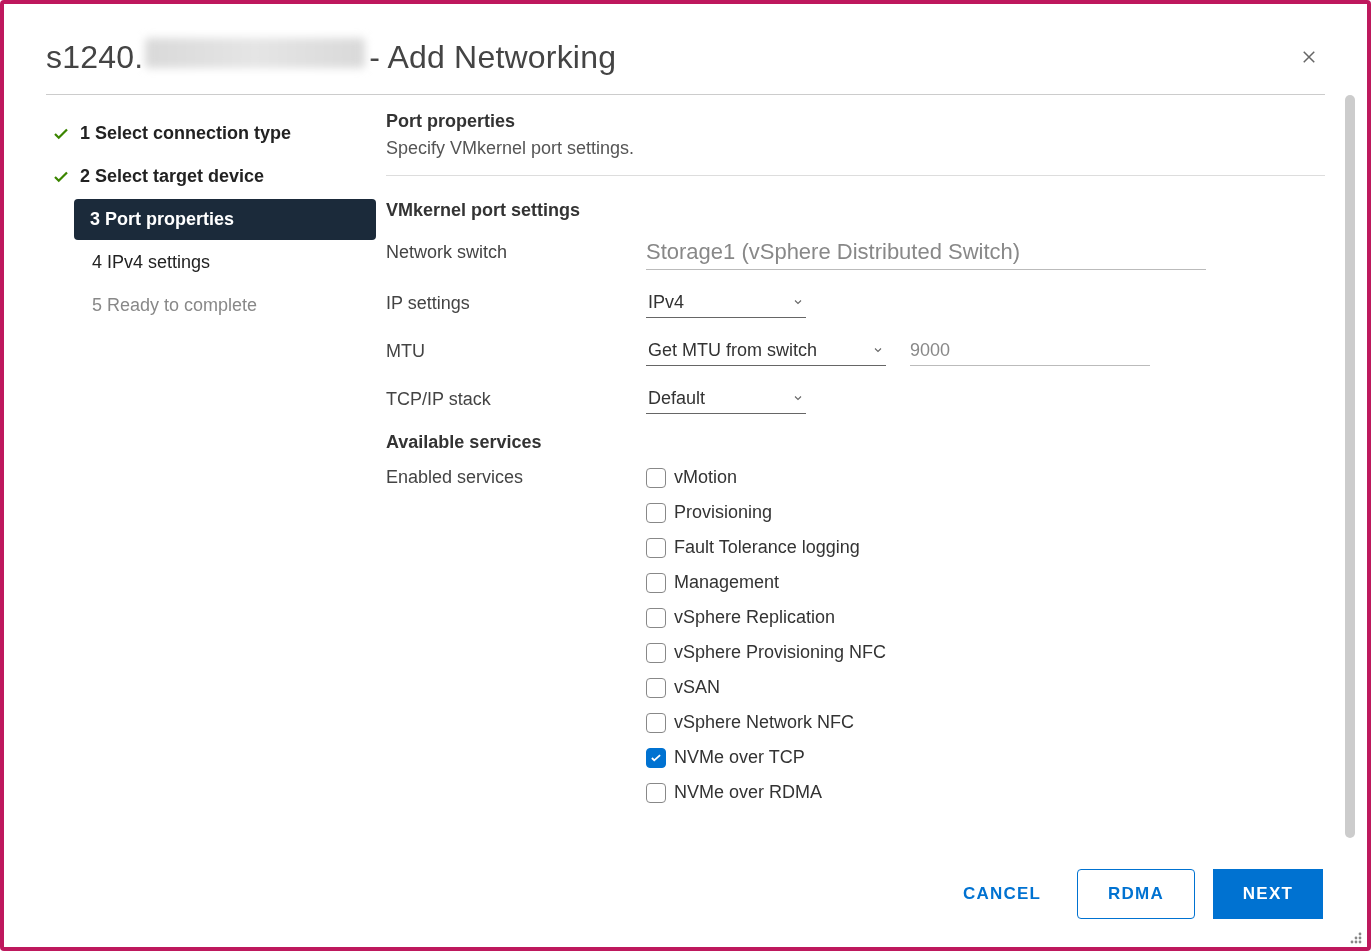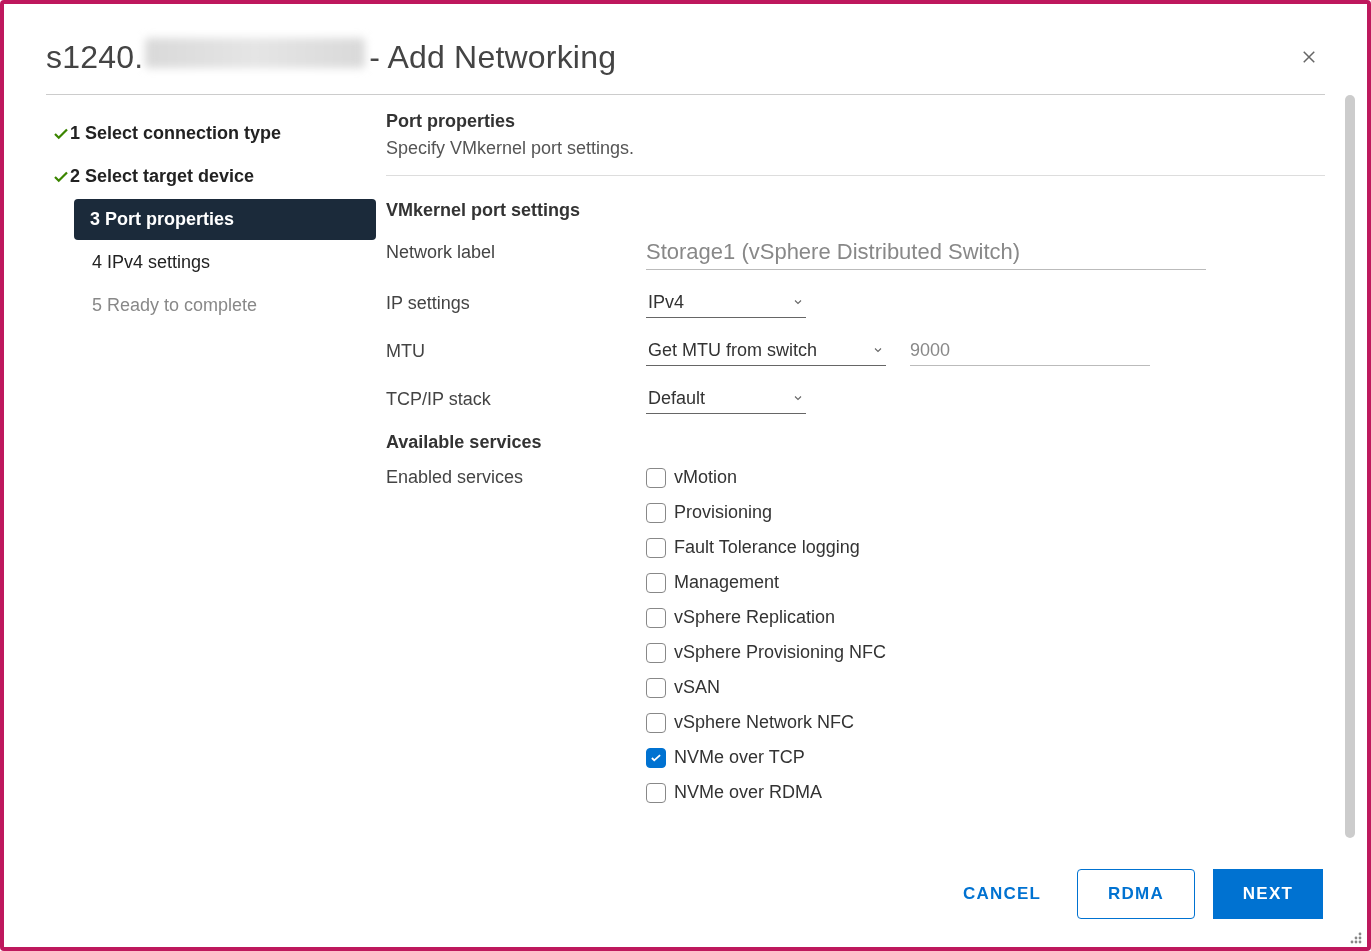--- a/index.html
+++ b/index.html
@@ -87,20 +87,21 @@
   }
   
   .steps {
     width: 330px;
     padding-top: 18px;
     flex-shrink: 0;
   }
   .step {
     display: flex;
     align-items: center;
+    gap: 10px;
     font-size: 18px;
     padding: 10px 16px 10px 6px;
     border-radius: 4px;
     margin-bottom: 2px;
   }
   .step .chk {
     width: 18px;
     height: 18px;
     display: inline-flex;
     align-items: center;
@@ -344,21 +345,21 @@
     <div class="content">
       <div class="scroll-indicator"></div>
 
       <p class="section-title">Port properties</p>
       <p class="section-desc">Specify VMkernel port settings.</p>
       <hr>
 
       <p class="subheading">VMkernel port settings</p>
 
       <div class="form-row">
-        <span class="label">Network label</span>
+        <span class="label">Network switch</span>
         <input class="ro-input wide" readonly="" value="Storage1 (vSphere Distributed Switch)" style="">
       </div>
 
       <div class="form-row">
         <span class="label">IP settings</span>
         <div class="select-like" style="min-width:160px">
           <span>IPv4</span>
           <span class="caret"><svg viewBox="0 0 24 24" fill="none" stroke="currentColor" stroke-width="2.2">
                 <path d="M6 9l6 6 6-6"></path>
               </svg></span>

